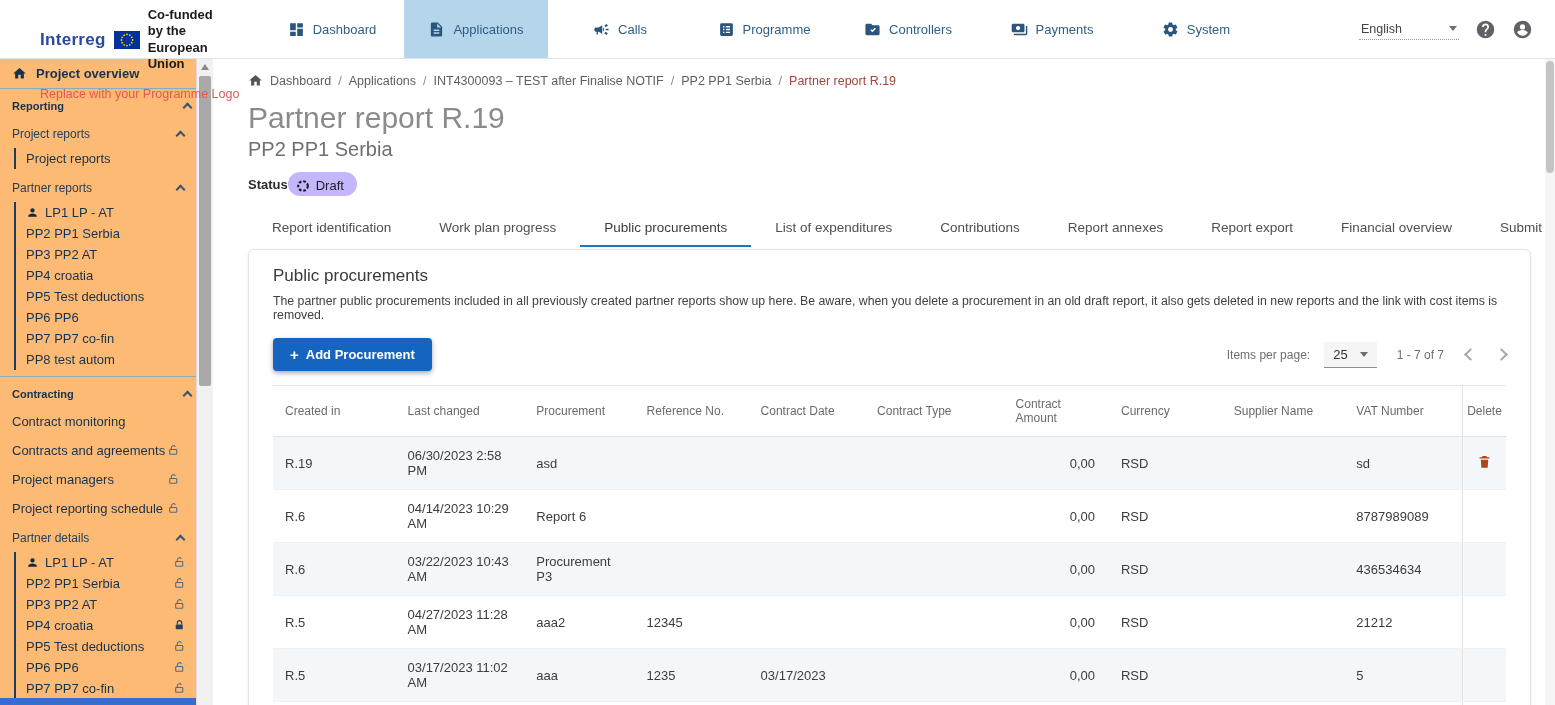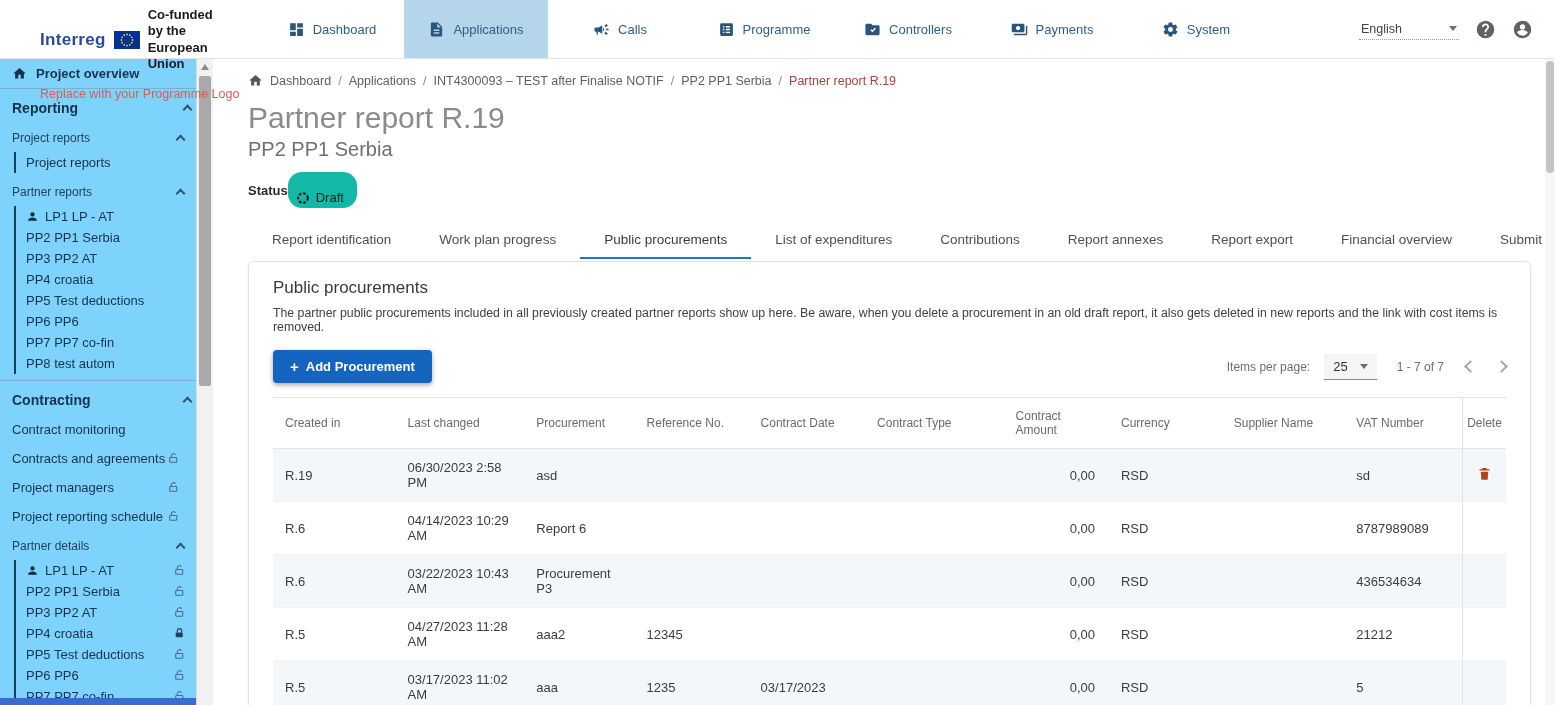--- a/index.html
+++ b/index.html
@@ -26,27 +26,27 @@
                  cursor:pointer;gap:32px; }
   .caret-down { width:0; height:0; border-left:4px solid transparent; border-right:4px solid transparent;
                 border-top:5px solid #6e6e6e; }
   .round-icon { width:21px; height:21px; cursor:pointer; }
   .round-icon svg { width:21px; height:21px; fill:#5f6368; }
 
   
   .app { display:flex; height:646px; }
 
   
-  .sidebar { width:196px; background:#7dd3fc; color:#16334d; font-size:13px;
+  .sidebar { width:196px; background:#fdba74; color:#16334d; font-size:13px;
              position:relative; flex:0 0 auto; overflow:hidden; }
   .side-top { height:30px; display:flex; align-items:center; gap:9px; padding:0 12px;
               border-bottom:1px solid #83aecb; font-weight:600; cursor:pointer; }
   .side-top svg { width:15px; height:15px; fill:#16334d; }
   .sec-head { display:flex; justify-content:space-between; align-items:center;
-              padding:11px 5px 7px 12px; font-weight:700; font-size:14px; cursor:pointer; }
+              padding:11px 5px 7px 12px; font-weight:700; font-size:11px; cursor:pointer; }
   .sub-head { display:flex; justify-content:space-between; align-items:center;
               padding:8px 12px 5px 12px; font-size:12px; color:#23425e; cursor:pointer; }
   .chev-up { width:7px; height:7px; border-top:2px solid #33536f; border-right:2px solid #33536f;
              transform:rotate(-45deg); margin-top:3px; flex:0 0 auto; }
   .grp { margin:2px 0 4px 14px; border-left:2px solid #1d3d5f; padding-left:10px; }
   .s-item { display:flex; align-items:center; gap:6px; padding:3px 6px 3px 0;
             line-height:15px; cursor:pointer; }
   .s-item .lbl { flex:1; }
   .s-item svg.pers { width:13px; height:13px; fill:#13293f; flex:0 0 auto; }
   .s-item svg.lock, .flat-item svg.lock { width:13px; height:13px; flex:0 0 auto; margin-right:4px; }
@@ -72,22 +72,22 @@
   .breadcrumb { display:flex; align-items:center; gap:7px; font-size:12.5px; color:#5f5f5f; }
   .breadcrumb svg { width:15px; height:15px; fill:#555; }
   .crumb { cursor:pointer; }
   .crumb-sep { color:#8c8c8c; }
   .crumb.current { color:#a6443c; cursor:default; }
 
   .page-title { margin-top:13px; font-size:30px; font-weight:400; color:#8b8b8b; }
   .page-subtitle { margin-top:3px; font-size:20px; color:#6f6f6f; }
   .status-row { margin-top:11px; display:flex; align-items:center; gap:0; }
   .status-label { font-size:13px; font-weight:700; color:#2b2b2b; }
-  .status-chip { display:flex; align-items:center; gap:6px; background:#14b8a6;
-                 border-radius:14px; padding:18px 13px 3px 8px; font-size:13px; color:#1f1f1f; }
+  .status-chip { display:flex; align-items:center; gap:6px; background:#c4b5fd;
+                 border-radius:14px; padding:6px 13px 3px 8px; font-size:13px; color:#1f1f1f; }
   .status-chip svg { width:14px; height:14px; }
 
   .tabs { margin-top:15px; display:flex; }
   .tab { padding:9px 24px 10px 24px; font-size:13.5px; color:#4f4f4f; cursor:pointer;
          border-bottom:2px solid transparent; white-space:nowrap; }
   .tab.active { color:#3b3b3b; border-bottom-color:#1c77c3; }
 
   
   .card { margin:2px 0 0 0; background:#fff; border:1px solid #e3e3e3; border-radius:6px;
           box-shadow:0 1px 3px rgba(0,0,0,.08); padding:16px 24px 16px 24px; }

